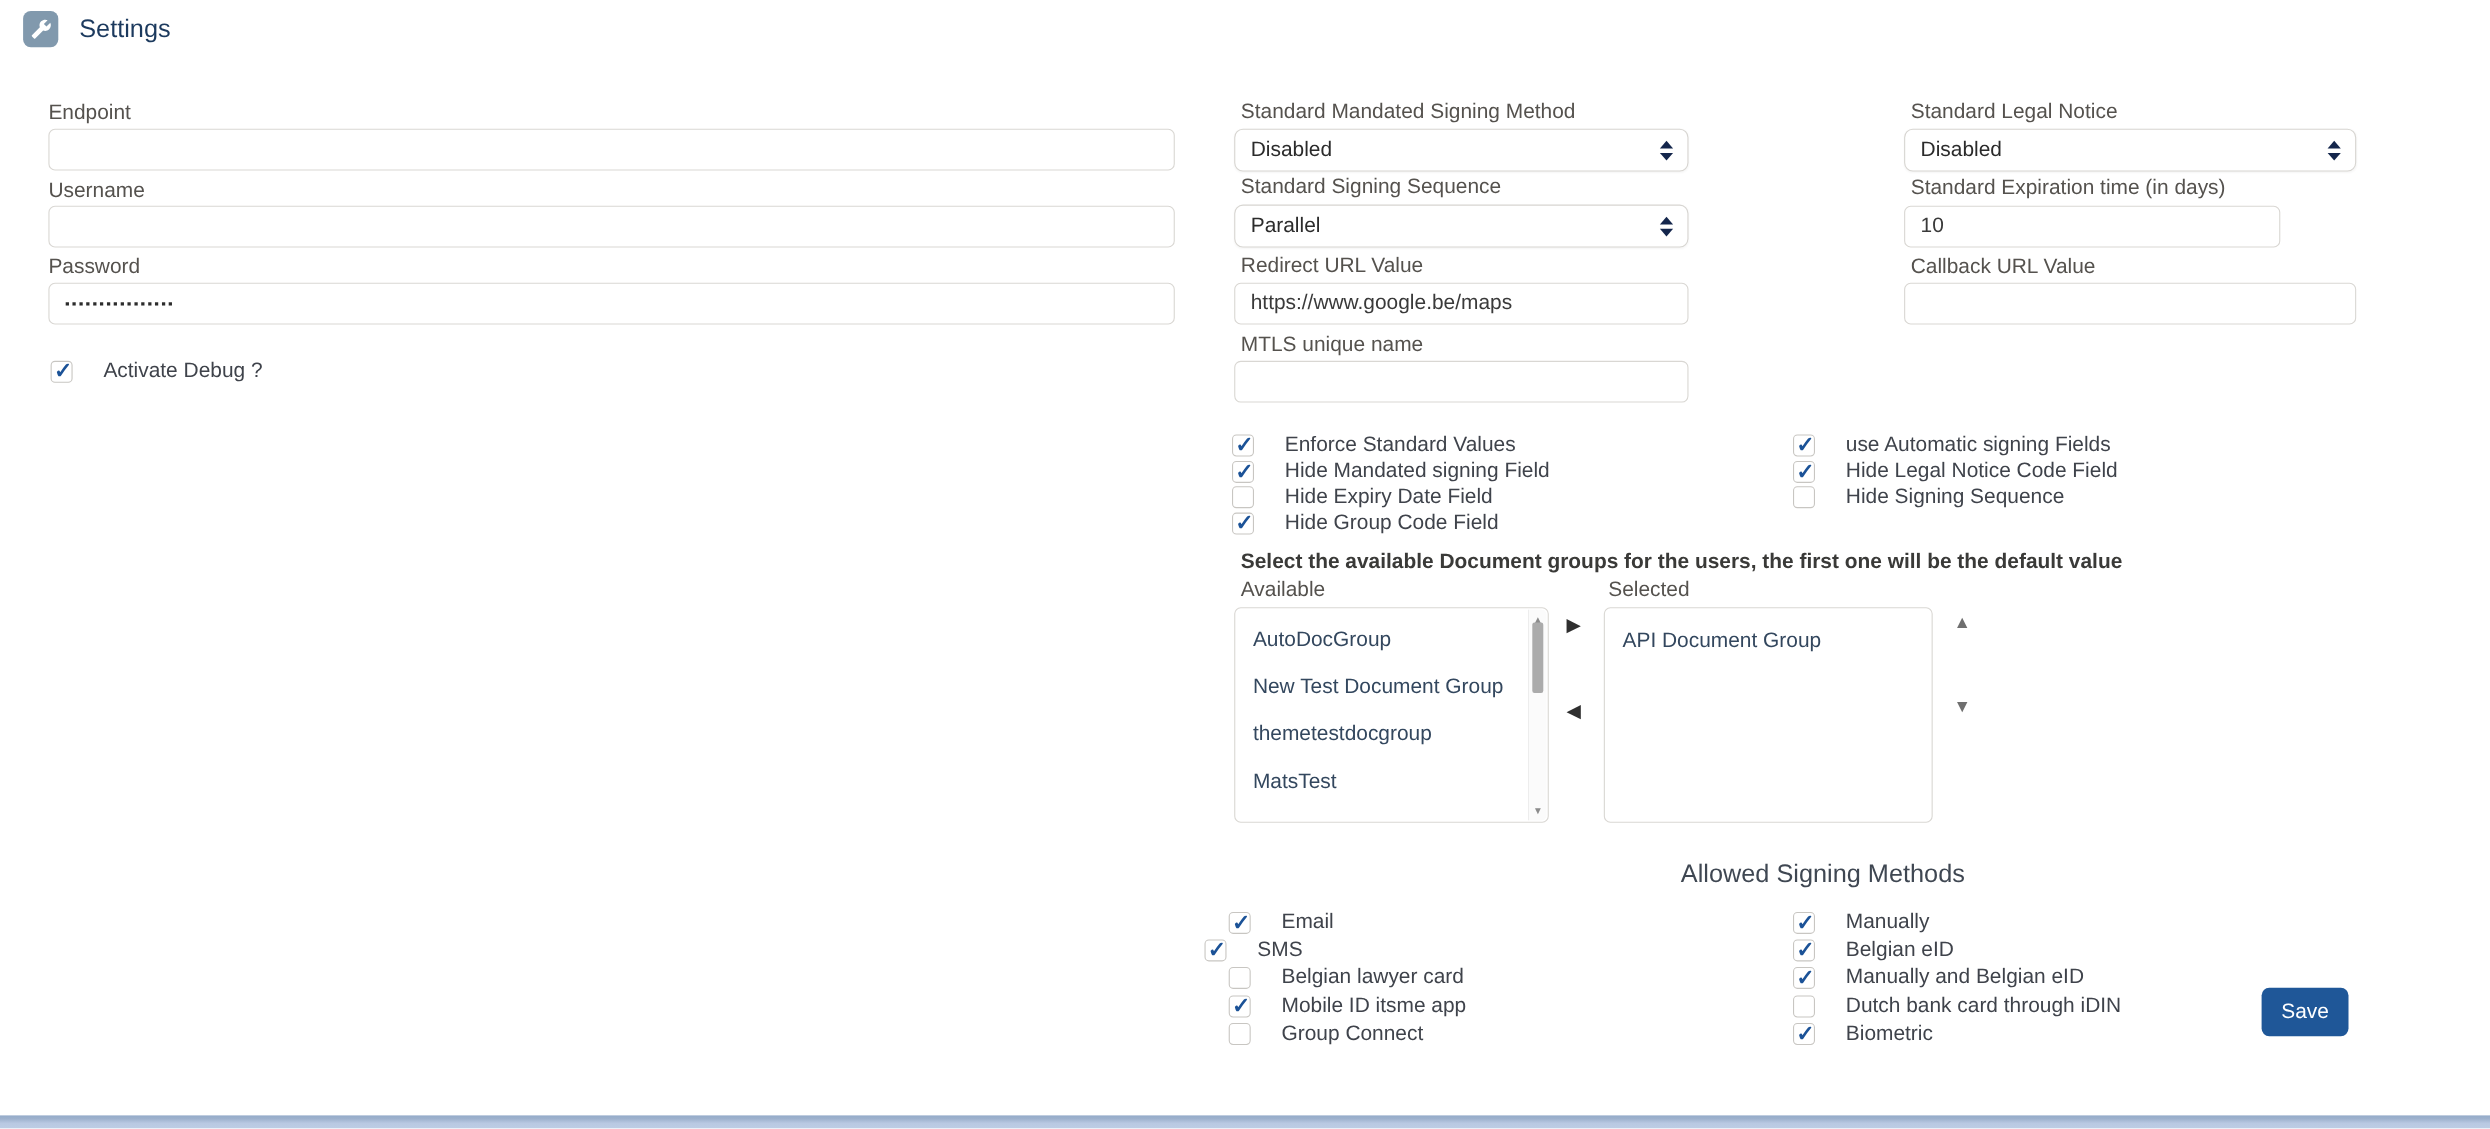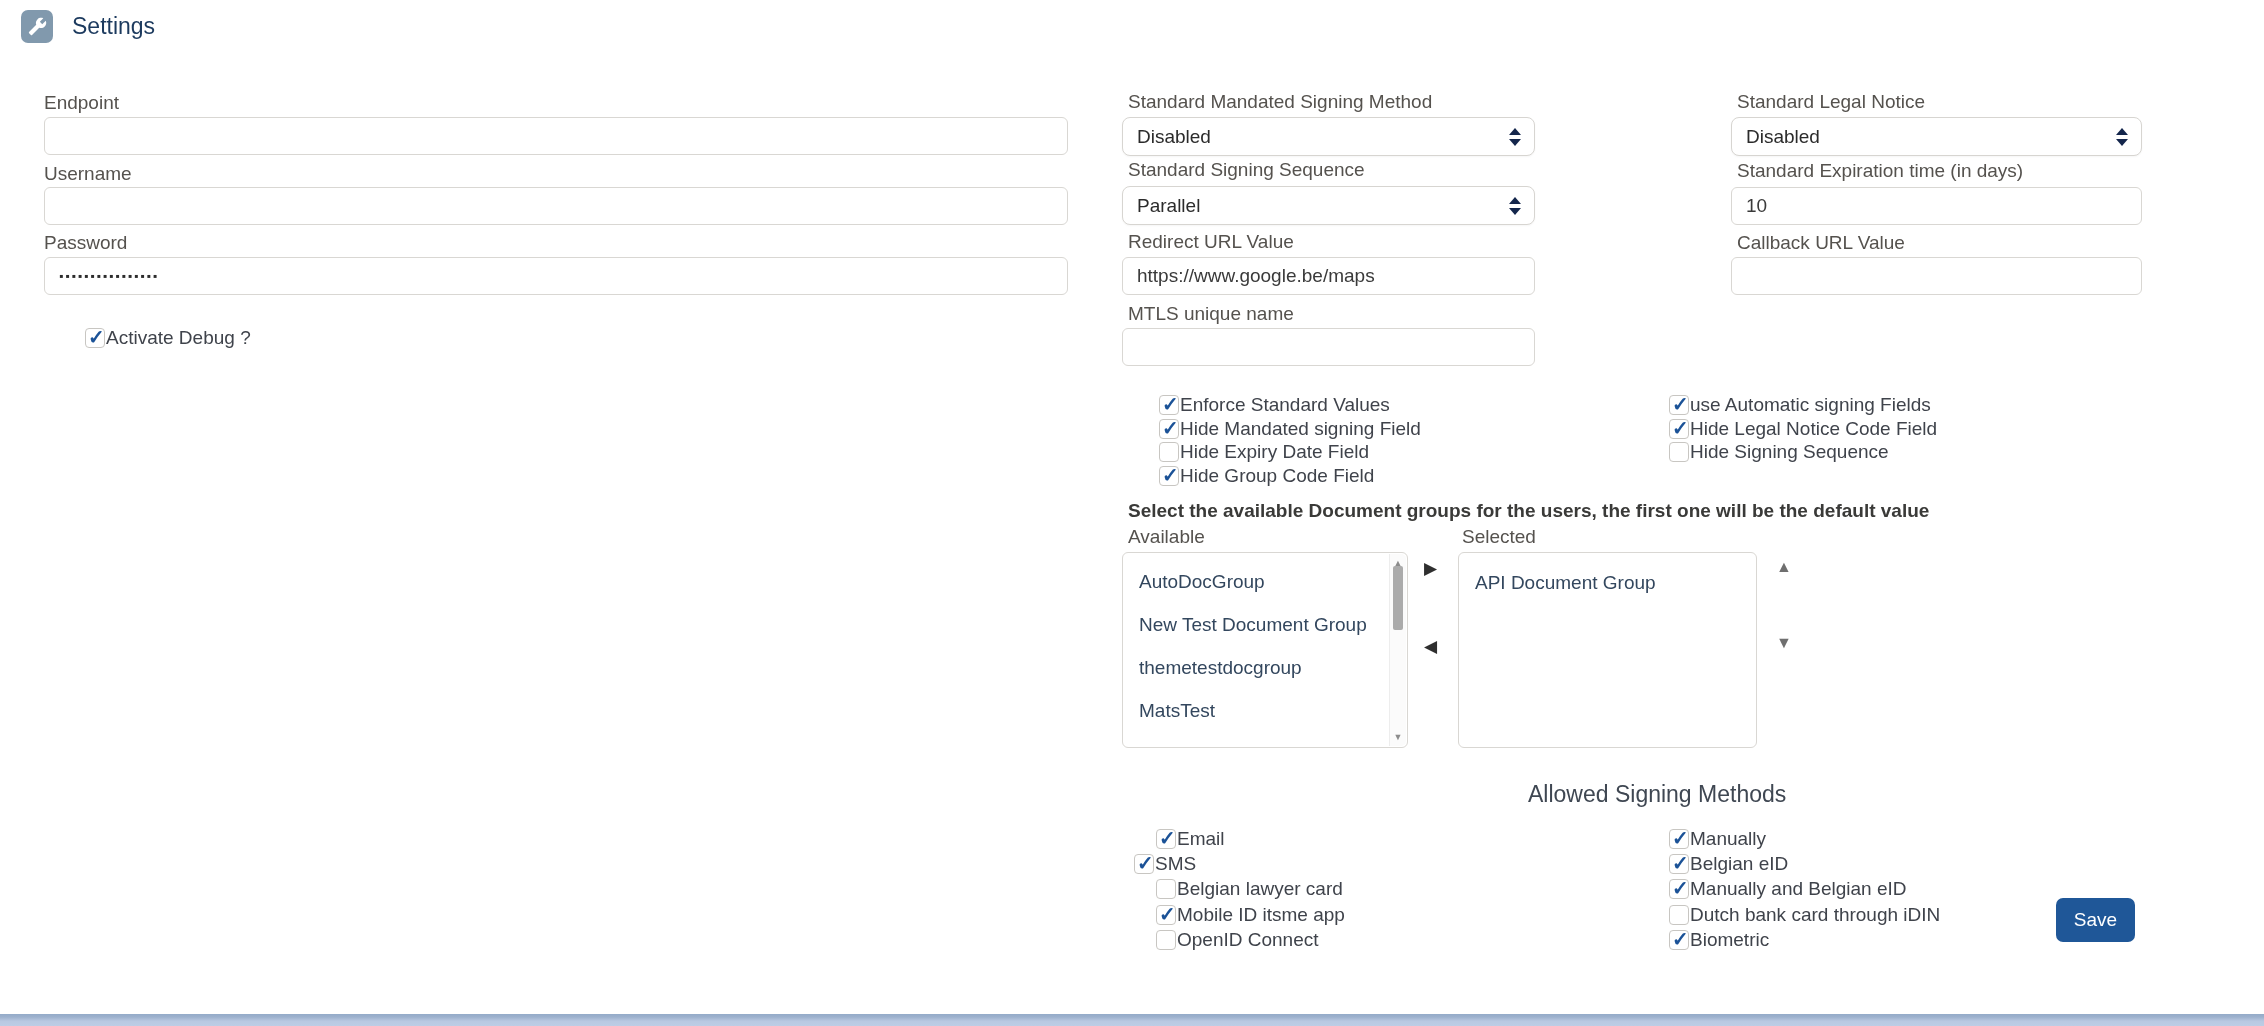--- a/index.html
+++ b/index.html
@@ -19,21 +19,21 @@
   
   .sel{position:absolute;height:39px;border:1px solid #d7d5d1;border-radius:8px;background:#fff;
        box-shadow:0 1px 2px rgba(0,0,0,.04);display:flex;align-items:center;padding-left:14px;box-sizing:border-box;
        font-size:19px;color:#2b2b2b;cursor:default;}
   .spin{position:absolute;right:13px;top:50%;transform:translateY(-50%);display:flex;flex-direction:column;gap:4px;}
   .spin i{display:block;width:0;height:0;border-left:6px solid transparent;border-right:6px solid transparent;}
   .spin .up{border-bottom:7px solid #14264c;}
   .spin .down{border-top:7px solid #14264c;}
 
   
-  .cbrow{position:absolute;display:flex;align-items:center;gap:1px;height:21px;margin-left:39px;}
+  .cbrow{position:absolute;display:flex;align-items:center;gap:28px;height:21px;}
   .cb{width:20px;height:20px;box-sizing:border-box;border:1px solid #c8c6c2;border-radius:4px;background:#fff;position:relative;flex:0 0 auto;}
   .cb.checked::after{content:"\2713";position:absolute;left:2px;top:-4px;font-size:20px;font-weight:700;color:#1b5297;}
   .cblabel{font-size:19px;color:#3f434b;white-space:nowrap;}
 
   
   .instruction{position:absolute;font-size:19px;font-weight:700;color:#3a3a38;white-space:nowrap;}
   .listbox{position:absolute;border:1px solid #d9d7d3;border-radius:6px;background:#fff;box-sizing:border-box;padding-top:7px;}
   .listitem{height:43px;line-height:43px;margin-left:16px;font-size:19px;color:#33475e;white-space:nowrap;}
   .listbox.selected .listitem{height:45px;line-height:45px;}
   .sbar{position:absolute;top:1px;bottom:1px;right:1px;width:16px;background:#fbfbfb;border-left:1px solid #ededed;border-radius:0 5px 5px 0;}
@@ -102,21 +102,21 @@
 <div class="lbl" style="left:1737px;top:91px">Standard Legal Notice</div>
 <div class="sel" style="left:1731px;top:117px;width:411px">
   <span>Disabled</span>
   <span class="spin">
       <i class="up"></i>
       <i class="down"></i>
     </span>
 </div>
 
 <div class="lbl" style="left:1737px;top:160px">Standard Expiration time (in days)</div>
-<input class="inp" style="left: 1731px; top: 187px; width: 411px;" value="10">
+<input class="inp" style="left: 1731px; top: 187px; width: 342px;" value="10">
 
 <div class="lbl" style="left:1737px;top:232px">Callback URL Value</div>
 <input class="inp" style="left: 1731px; top: 257px; width: 411px;" value="">
 
 <div class="cbrow" style="left:1120px;top:394px">
   <span class="cb checked"></span>
   <span class="cblabel">Enforce Standard Values</span>
 </div>
 <div class="cbrow" style="left:1120px;top:418px">
   <span class="cb checked"></span>
@@ -184,21 +184,21 @@
 <div class="cbrow" style="left:1117px;top:878px">
   <span class="cb"></span>
   <span class="cblabel">Belgian lawyer card</span>
 </div>
 <div class="cbrow" style="left:1117px;top:904px">
   <span class="cb checked"></span>
   <span class="cblabel">Mobile ID itsme app</span>
 </div>
 <div class="cbrow" style="left:1117px;top:929px">
   <span class="cb"></span>
-  <span class="cblabel">OpenID Connect</span>
+  <span class="cblabel">Group Connect</span>
 </div>
 
 <div class="cbrow" style="left:1630px;top:828px">
   <span class="cb checked"></span>
   <span class="cblabel">Manually</span>
 </div>
 <div class="cbrow" style="left:1630px;top:853px">
   <span class="cb checked"></span>
   <span class="cblabel">Belgian eID</span>
 </div>

